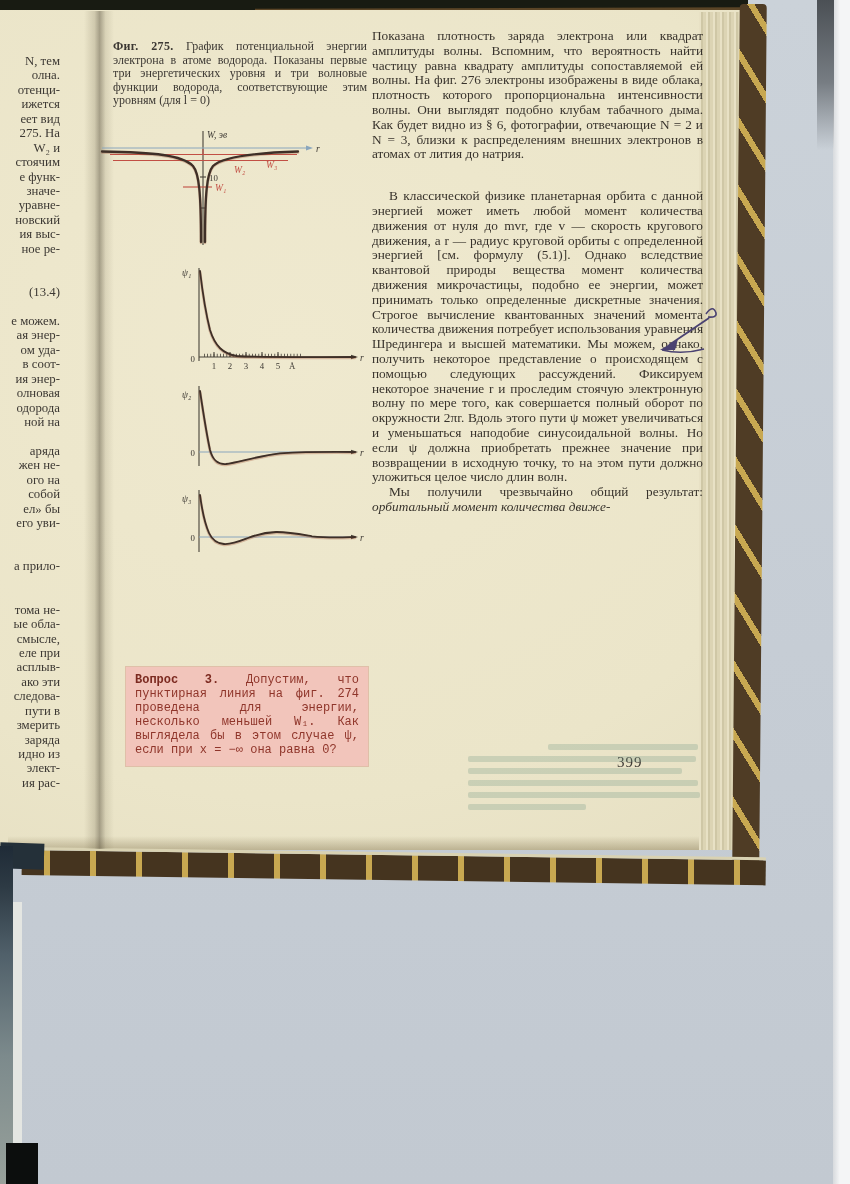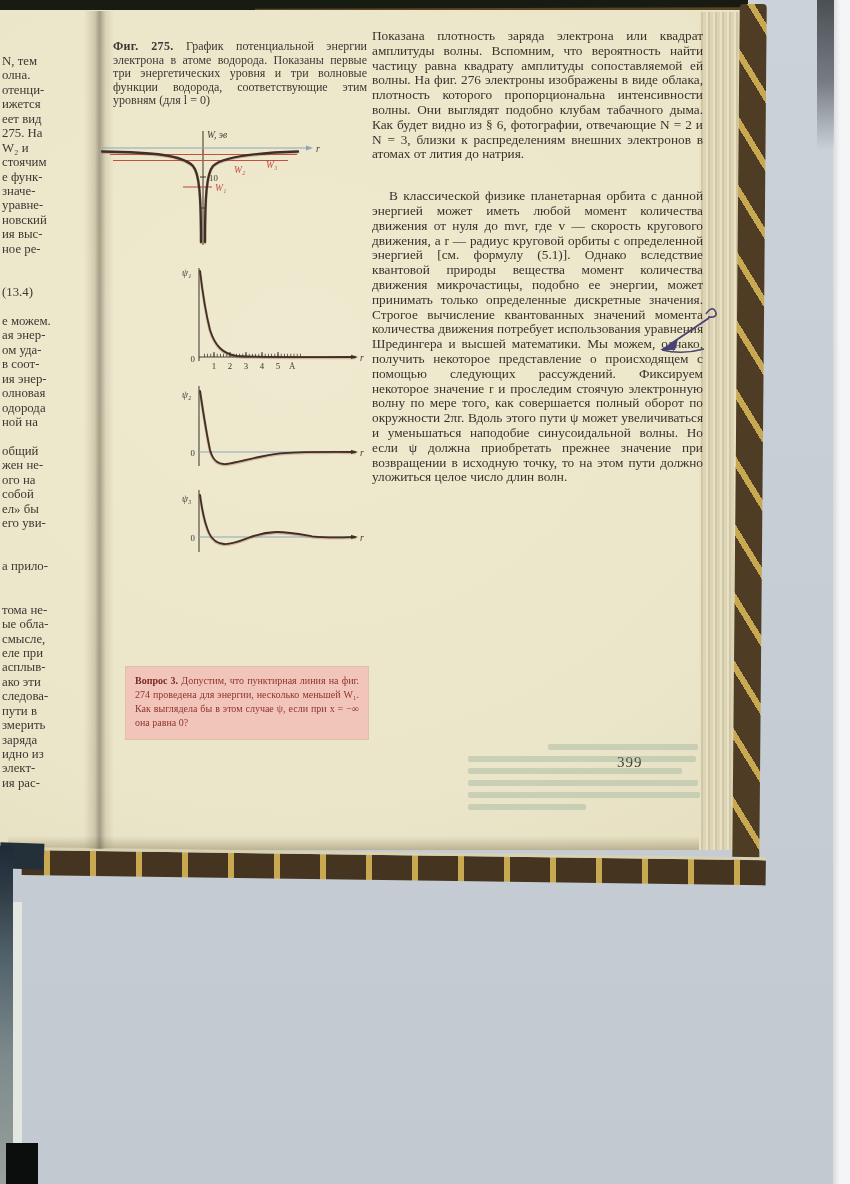--- a/index.html
+++ b/index.html
@@ -28,41 +28,41 @@
       background:repeating-linear-gradient(90deg,#e8e1c5 0 2px,#cfc7a6 2px 4px,#dcd4b4 4px 7px);}
   .right-cover{left:736px;top:4px;width:27px;height:860px;border-radius:4px;
       background:repeating-linear-gradient(58deg,#4f3c25 0 30px,#c8a851 30px 36px);transform:rotate(.5deg);}
   .bottom-band{left:22px;top:847px;width:744px;height:25px;transform:rotate(.8deg);transform-origin:left top;
       border-top:3px solid #d9d2b2;
       background:repeating-linear-gradient(90deg,#45341f 0 22px,#c8a851 22px 28px,#45341f 28px 46px);}
   .gutter{left:84px;top:11px;width:30px;height:838px;
       background:linear-gradient(90deg,rgba(90,80,50,0),rgba(80,70,45,.18) 35%,rgba(50,42,25,.38) 52%,rgba(80,70,45,.12) 72%,rgba(90,80,50,0));}
 
   
-  .left-col{left:2px;top:54px;width:58px;font-size:12.8px;color:#3c3833;}
+  .left-col{left:2px;top:54px;width:58px;text-align:right;font-size:12.8px;color:#3c3833;}
   .lf-line{height:14.45px;line-height:14.45px;white-space:nowrap;}
 
   
   .caption{left:113px;top:40px;width:254px;font-size:12px;line-height:13.5px;text-align:justify;color:#3c3833;}
   .caption b{letter-spacing:.3px;}
 
   
   .right-col{left:372px;top:29px;width:331px;font-size:13.3px;line-height:14.8px;text-align:justify;color:#38332c;}
   .right-col p{margin:0;}
   .p-first{margin-bottom:27px !important;}
   .right-col h3{font-family:"Liberation Sans",sans-serif;font-size:13.4px;line-height:15.6px;
       margin:0 0 13px 0;width:290px;color:#2e2a24;letter-spacing:.2px;}
   .indent{text-indent:17px;}
 
   .pagenum{left:617px;top:754px;font-size:15px;color:#3c3833;letter-spacing:1px;}
 
   
   .qbox{left:126px;top:667px;width:224px;background:#f2c5bb;padding:7px 9px 9px 9px;
-      font-size:10px;line-height:13.9px;text-align:justify;color:#8f352a;
-      box-shadow:0 0 0 1px rgba(200,120,105,.35);}
+      font-size:12px;line-height:13.9px;text-align:justify;color:#8f352a;
+      box-shadow:0 0 0 1px rgba(200,120,105,.35);font-family:Liberation Mono, monospace;}
   .qbox b{color:#7c2a20;}
 
   
   .bleed{left:468px;top:744px;width:234px;filter:blur(.7px);}
   .bleed div{height:6px;margin-bottom:6px;background:rgba(125,160,140,.30);border-radius:2px;}
 
   
   .figsvg{left:100px;top:128px;}
   .ax{stroke:#8aa6bd;stroke-width:1;fill:none;}
   .axd{stroke:#474239;stroke-width:1.1;fill:none;}
@@ -119,21 +119,21 @@
       <div class="lf-line"></div>
       <div class="lf-line">е можем.</div>
       <div class="lf-line">ая энер-</div>
       <div class="lf-line">ом уда-</div>
       <div class="lf-line">в соот-</div>
       <div class="lf-line">ия энер-</div>
       <div class="lf-line">олновая</div>
       <div class="lf-line">одорода</div>
       <div class="lf-line">ной на</div>
       <div class="lf-line"></div>
-      <div class="lf-line">общий</div>
+      <div class="lf-line">аряда</div>
       <div class="lf-line">жен не-</div>
       <div class="lf-line">ого на</div>
       <div class="lf-line">собой</div>
       <div class="lf-line">ел» бы</div>
       <div class="lf-line">его уви-</div>
       <div class="lf-line"></div>
       <div class="lf-line"></div>
       <div class="lf-line">а прило-</div>
       <div class="lf-line"></div>
       <div class="lf-line"></div>
@@ -222,20 +222,21 @@
       <text class="figtext" x="82" y="374">ψ₃</text>
       <text class="fignum" x="95" y="413" text-anchor="end" font-style="italic">0</text>
       <path class="cshadow" d="M 100,367.8 C 102,382.8 105,396.8 109,405.8 C 112,412.3 117,416.3 124,416.8 C 132,417.3 139,414.3 148,410.8 C 157,407.3 166,405.1 176,404.8 C 188,404.6 199,406.8 212,409.1 C 228,410.8 242,410.1 255,409.8"></path>
       <path class="curve" d="M 100,367 C 102,382 105,396 109,405 C 112,411.5 117,415.5 124,416 C 132,416.5 139,413.5 148,410 C 157,406.5 166,404.3 176,404 C 188,403.8 199,406 212,408.3 C 228,410 242,409.3 255,409"></path>
     </g>
   </svg>
 
   <div class="abs right-col">
     <p class="p-first">Показана плотность заряда электрона или квадрат амплитуды волны. Вспомним, что вероятность найти частицу равна квадрату амплитуды сопоставляемой ей волны. На фиг. 276 электроны изображены в виде облака, плотность которого пропорциональна интенсивности волны. Они выглядят подобно клубам табачного дыма. Как будет видно из § 6, фотографии, отвечающие N = 2 и N = 3, близки к распределениям внешних электронов в атомах от лития до натрия.</p>
     <p class="indent">В классической физике планетарная орбита с данной энергией может иметь любой момент количества движения от нуля до mvr, где v — скорость кругового движения, а r — радиус круговой орбиты с определенной энергией [см. формулу (5.1)]. Однако вследствие квантовой природы вещества момент количества движения микрочастицы, подобно ее энергии, может принимать только определенные дискретные значения. Строгое вычисление квантованных значений момента количества движения потребует использования уравнения Шредингера и высшей математики. Мы можем, однако, получить некоторое представление о происходящем с помощью следующих рассуждений. Фиксируем некоторое значение r и проследим стоячую электронную волну по мере того, как совершается полный оборот по окружности 2πr. Вдоль этого пути ψ может увеличиваться и уменьшаться наподобие синусоидальной волны. Но если ψ должна приобретать прежнее значение при возвращении в исходную точку, то на этом пути должно уложиться целое число длин волн.</p>
+    <p class="indent"><span>Мы получили чрезвычайно общий результат: </span><i>орбитальный момент количества движе-</i></p>
   </div>
 
   <div class="abs qbox">
     <b>Вопрос 3.</b><span> Допустим, что пунктирная линия на фиг. 274 проведена для энергии, несколько меньшей W₁. Как выглядела бы в этом случае ψ, если при x = −∞ она равна 0?</span>
   </div>
 
   <div class="abs pagenum">399</div>
 
   <div class="abs bleed">
     <div style="width:150px;margin-left:80px;"></div>

